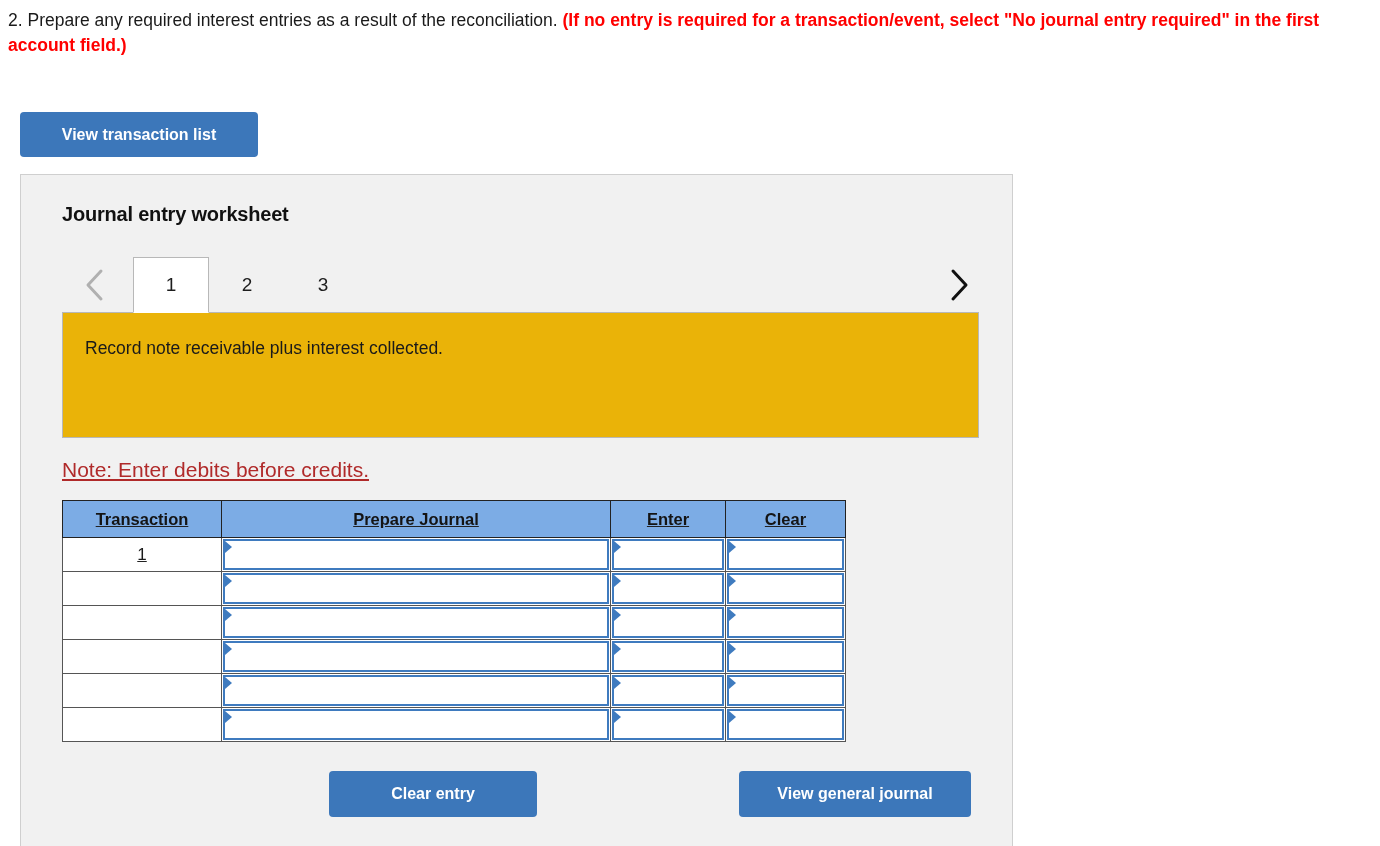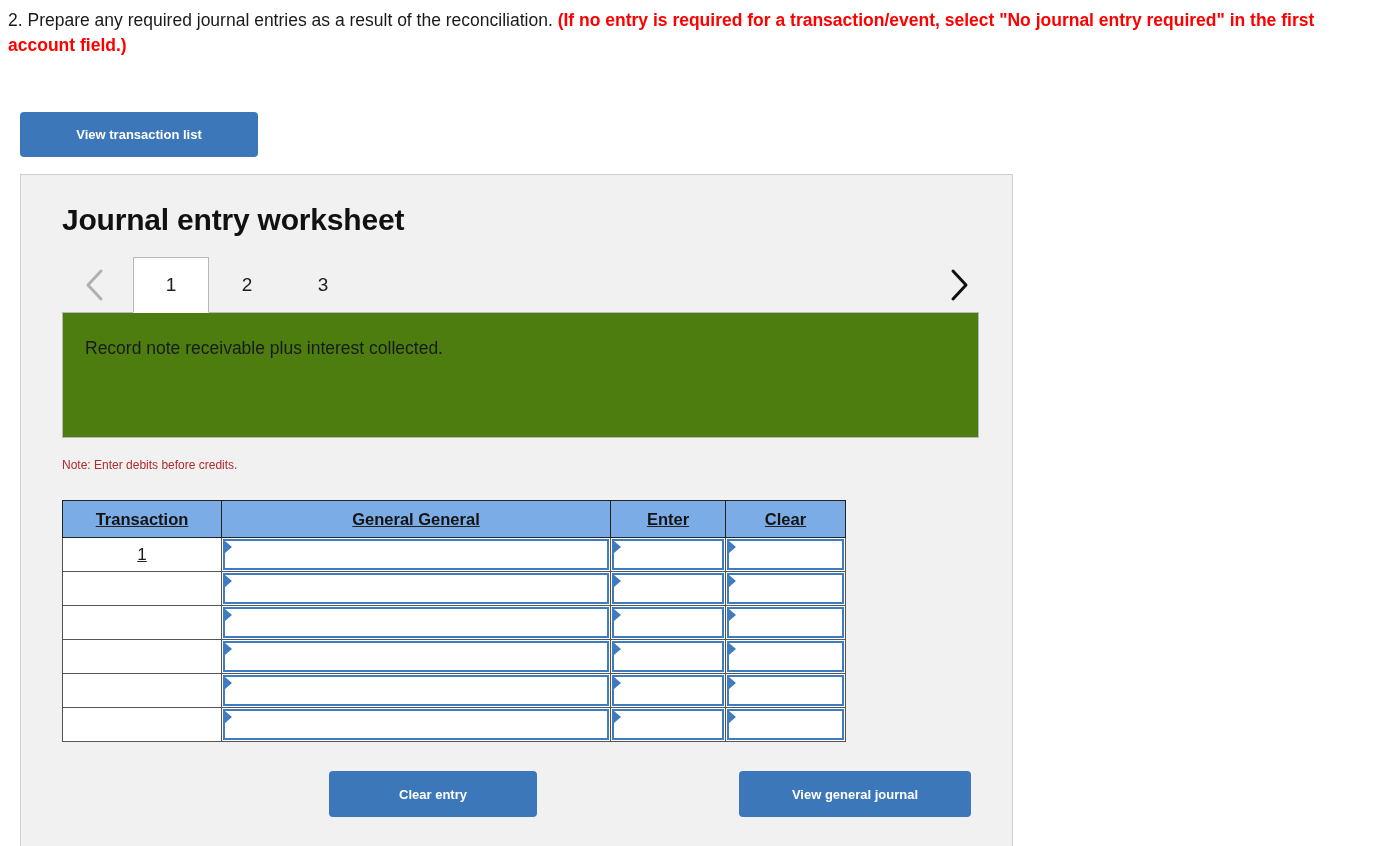--- a/index.html
+++ b/index.html
@@ -33,21 +33,21 @@
   }
 
   
   .btn {
     background: #3c77ba;
     color: #ffffff;
     border: none;
     border-radius: 4px;
     font-family: "Liberation Sans", sans-serif;
     font-weight: bold;
-    font-size: 13px;
+    font-size: 16px;
     cursor: pointer;
     padding: 0;
     display: inline-flex;
     align-items: center;
     justify-content: center;
   }
   .btn-view-transaction {
     position: absolute;
     left: 20px;
     top: 112px;
@@ -65,21 +65,21 @@
     background: #f1f1f1;
     border: 1px solid #cfcfcf;
     border-bottom: none;
     box-sizing: border-box;
   }
 
   .panel-title {
     position: absolute;
     left: 41px;
     top: 28px;
-    font-size: 30px;
+    font-size: 20px;
     font-weight: bold;
     letter-spacing: -0.2px;
     color: #111111;
   }
 
   
   .tabstrip {
     position: absolute;
     left: 41px;
     top: 82px;
@@ -124,40 +124,41 @@
   .tab-2 { left: 147px; width: 76px; }
   .tab-3 { left: 223px; width: 76px; }
 
   
   .desc-box {
     position: absolute;
     left: 41px;
     top: 137px;
     width: 917px;
     height: 126px;
-    background: #4d7c0f;
+    background: #eab308;
     border: 1px solid #b8b8b8;
     box-sizing: border-box;
     z-index: 1;
   }
   .desc-text {
     position: absolute;
     left: 22px;
     top: 25px;
     font-size: 17.5px;
     color: #1a1a1a;
   }
 
   
   .note-line {
     position: absolute;
     left: 41px;
     top: 283px;
-    font-size: 12px;
+    font-size: 21px;
     color: #b02a2a;
+    text-decoration: underline;
   }
 
   
   .jtable {
     position: absolute;
     left: 41px;
     top: 325px;
     border-collapse: collapse;
     table-layout: fixed;
     text-decoration: underline;
@@ -247,21 +248,21 @@
     top: 596px;
     width: 232px;
     height: 46px;
   }
 </style>
 </head>
 <body>
 
 <div class="question-block">
   <span class="question-text">2.</span>
-  <span class="question-text">Prepare any required journal entries as a result of the reconciliation.</span>
+  <span class="question-text">Prepare any required interest entries as a result of the reconciliation.</span>
   <span class="question-emph">(If no entry is required for a transaction/event, select "No journal entry required" in the first account field.)</span>
 </div>
 
 <button class="btn btn-view-transaction">View transaction list</button>
 
 <div class="panel">
 
   <div class="panel-title">Journal entry worksheet</div>
 
   <div class="tabstrip">
@@ -292,21 +293,21 @@
   <div class="desc-box">
     <div class="desc-text">Record note receivable plus interest collected.</div>
   </div>
 
   <div class="note-line">Note: Enter debits before credits.</div>
 
   <table class="jtable">
     <thead>
       <tr>
         <th class="col-transaction">Transaction</th>
-        <th class="col-journal">General General</th>
+        <th class="col-journal">Prepare Journal</th>
         <th class="col-debit">Enter</th>
         <th class="col-credit">Clear</th>
       </tr>
     </thead>
     <tbody>
       <tr>
         <td class="txn-num">1</td>
         <td class="inputcell">
           <div class="cellwrap">
               <span class="marker"></span>

